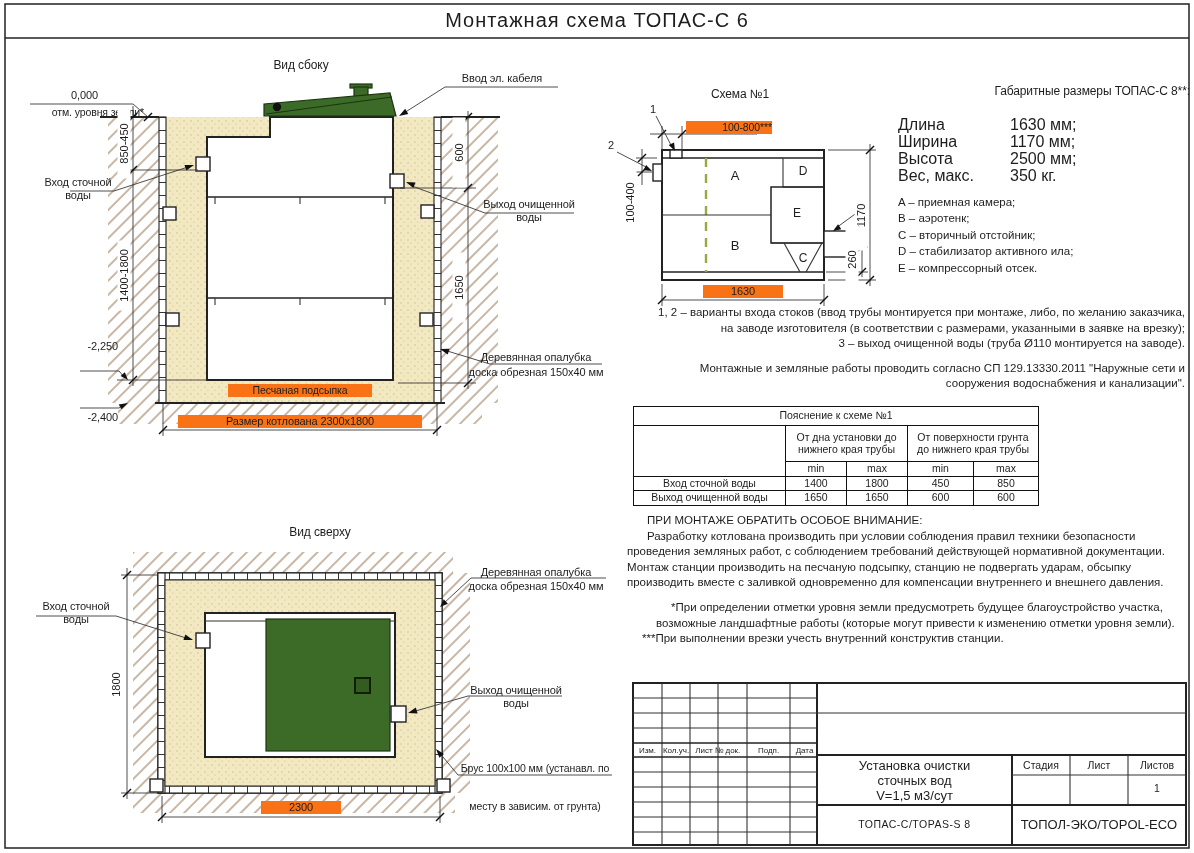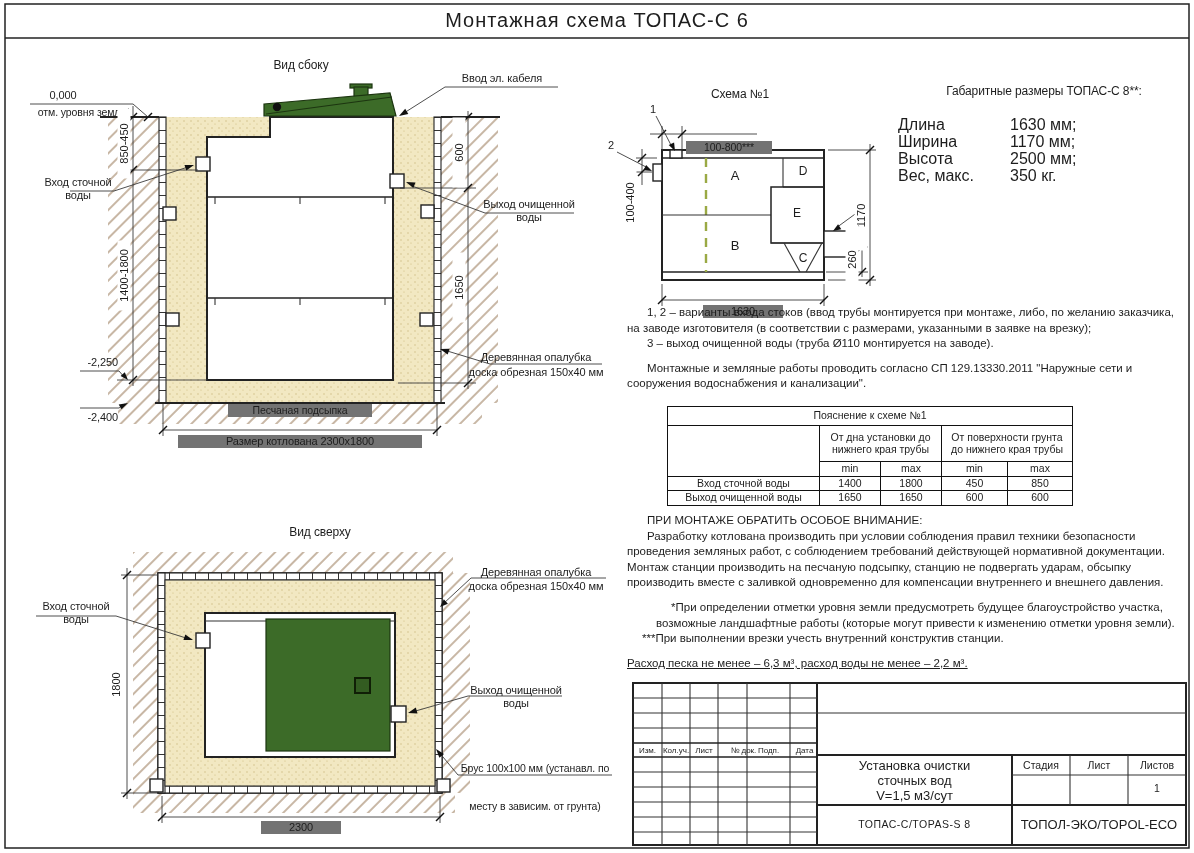--- a/index.html
+++ b/index.html
@@ -1,26 +1,26 @@
 <!DOCTYPE html>
 <html><head>
 <meta charset="utf-8">
 <style>
   html,body{margin:0;padding:0;background:#fff;}
   #page{position:relative;width:1194px;height:853px;background:#fff;
         font-family:"Liberation Sans",sans-serif;color:#1d1d1d;overflow:hidden;}
   #page svg{position:absolute;left:0;top:0;}
   .lbl{position:absolute;font-size:11px;line-height:12.5px;text-align:center;letter-spacing:-0.1px;white-space:nowrap;}
-  .lbl-l{text-align:center;}
+  .lbl-l{text-align:right;}
   .lbl-r{text-align:right;}
   .wrap{white-space:normal;}
   .cap{font-size:12px;}
   .dimv{position:absolute;width:70px;height:13px;font-size:11px;line-height:13px;text-align:center;
         transform:rotate(-90deg);transform-origin:center;background:#fff;white-space:nowrap;}
-  .dimh{background:#737373;margin-top:20px;}
+  .dimh{background:#f97316;}
   .ttl{position:absolute;left:0;top:9px;width:1194px;text-align:center;font-size:20px;letter-spacing:1px;}
   
   .h2{stroke:#222;stroke-width:2;fill:none;}
   .h15{stroke:#222;stroke-width:1.5;fill:none;}
   .h1{stroke:#333;stroke-width:1.1;fill:none;}
   .thin{stroke:#3a3a3a;stroke-width:0.9;fill:none;}
   .tk{stroke:#111;stroke-width:1.5;}
   .arrow{fill:#111;stroke:none;}
   .wsq{fill:#fff;stroke:#222;stroke-width:1.4;}
   .tank{fill:#fff;stroke:#222;stroke-width:2;}
@@ -29,21 +29,21 @@
   .plank{stroke:#222;stroke-width:1.1;}
   
   .spec-row{line-height:17px;font-size:16px;white-space:nowrap;}
   .spec-name{display:inline-block;width:112px;}
   .legend-line{line-height:16.4px;font-size:11.5px;white-space:nowrap;}
   
   .para{font-size:11.5px;line-height:15.6px;text-indent:20px;margin:0;}
   .gap{margin-top:9px;}
   .underl{text-decoration:underline;}
   
-  table.exp{position:absolute;left:667px;top:406px;border-collapse:collapse;table-layout:fixed;
+  table.exp{position:absolute;left:633px;top:406px;border-collapse:collapse;table-layout:fixed;
             font-size:10.5px;line-height:11.5px;}
   table.exp td{border:1.4px solid #111;text-align:center;vertical-align:middle;padding:1px 2px;}
   td.tt{height:16px;}
   td.grp{height:33px;}
   
   .tb{position:absolute;font-size:8px;line-height:12px;text-align:center;white-space:nowrap;overflow:hidden;}
   .tb10{font-size:10.5px;}
   .tb13{font-size:13px;line-height:15px;text-align:center;}
 </style>
 </head>
@@ -282,21 +282,21 @@
 <div class="lbl cap" style="left:246px;top:59px;width:110px;">Вид сбоку</div>
 <div class="lbl lbl-l" style="left:28px;top:89px;width:70px;">0,000</div>
 <div class="lbl lbl-l" style="left:24px;top:106px;width:120px;font-size:10.5px;">отм. уровня земли*</div>
 <div class="lbl" style="left:443px;top:72px;width:118px;">Ввод эл. кабеля</div>
 <div class="lbl wrap" style="left:38px;top:176px;width:80px;">Вход сточной воды</div>
 <div class="lbl wrap" style="left:480px;top:198px;width:98px;">Выход очищенной воды</div>
 <div class="lbl" style="left:465px;top:351px;width:142px;">Деревянная опалубка</div>
 <div class="lbl" style="left:465px;top:366px;width:142px;">доска обрезная 150х40 мм</div>
 <div class="lbl dimh" style="left:228px;top:384px;width:144px;font-size:10.5px;">Песчаная подсыпка</div>
 <div class="lbl dimh" style="left:178px;top:415px;width:244px;">Размер котлована 2300х1800</div>
-<div class="lbl lbl-r" style="left:58px;top:356px;width:60px;">-2,250</div>
+<div class="lbl lbl-r" style="left:58px;top:340px;width:60px;">-2,250</div>
 <div class="lbl lbl-r" style="left:58px;top:411px;width:60px;">-2,400</div>
 <div class="dimv" style="left:89px;top:137px;">850-450</div>
 <div class="dimv" style="left:89px;top:269px;">1400-1800</div>
 <div class="dimv" style="left:424px;top:146px;">600</div>
 <div class="dimv" style="left:424px;top:281px;">1650</div>
 
 <div class="lbl cap" style="left:264px;top:526px;width:112px;">Вид сверху</div>
 <div class="lbl wrap" style="left:34px;top:600px;width:84px;">Вход сточной воды</div>
 <div class="lbl" style="left:462px;top:566px;width:148px;">Деревянная опалубка</div>
 <div class="lbl" style="left:462px;top:580px;width:148px;">доска обрезная 150х40 мм</div>
@@ -321,22 +321,29 @@
 <div class="dimv" style="left:817px;top:253px;">260</div>
 <div class="lbl dimh" style="left:703px;top:285px;width:80px;">1630</div>
 
 <div class="lbl lbl-l" style="left:898px;top:85px;width:292px;font-size:12px;">Габаритные размеры ТОПАС-С 8**:</div>
 <div style="position:absolute;left:898px;top:116px;width:292px;">
   <div class="spec-row"><span class="spec-name">Длина</span><span>1630 мм;</span></div>
   <div class="spec-row"><span class="spec-name">Ширина</span><span>1170 мм;</span></div>
   <div class="spec-row"><span class="spec-name">Высота</span><span>2500 мм;</span></div>
   <div class="spec-row"><span class="spec-name">Вес, макс.</span><span>350 кг.</span></div>
 </div>
-
-<div style="position:absolute;left:627px;top:305px;width:558px;">
+<div style="position:absolute;left:898px;top:194px;width:292px;">
+  <div class="legend-line">A – приемная камера;</div>
+  <div class="legend-line">B – аэротенк;</div>
+  <div class="legend-line">C – вторичный отстойник;</div>
+  <div class="legend-line">D – стабилизатор активного ила;</div>
+  <div class="legend-line">E – компрессорный отсек.</div>
+</div>
+
+<div style="position:absolute;left:627px;top:305px;width:558px;text-align:right;">
   <p class="para">1, 2 – варианты входа стоков (ввод трубы монтируется при монтаже, либо, по желанию заказчика, на заводе изготовителя (в соответствии с размерами, указанными в заявке на врезку);</p>
   <p class="para">3 – выход очищенной воды (труба Ø110 монтируется на заводе).</p>
   <p class="para gap">Монтажные и земляные работы проводить согласно СП 129.13330.2011 "Наружные сети и сооружения водоснабжения и канализации".</p>
 </div>
 
 <table class="exp">
   <colgroup>
         <col style="width:152px">
         <col style="width:61px">
         <col style="width:61px">
@@ -373,27 +380,26 @@
     <td>600</td>
   </tr>
 </tbody>
     </table>
 
 <div style="position:absolute;left:627px;top:513px;width:560px;">
   <p class="para">ПРИ МОНТАЖЕ ОБРАТИТЬ ОСОБОЕ ВНИМАНИЕ:</p>
   <p class="para">Разработку котлована производить при условии соблюдения правил техники безопасности проведения земляных работ, с соблюдением требований действующей нормативной документации. Монтаж станции производить на песчаную подсыпку, станцию не подвергать ударам, обсыпку производить вместе с заливкой одновременно для компенсации внутреннего и внешнего давления.</p>
   <p class="para gap" style="text-indent:15px;margin-left:29px;">*При определении отметки уровня земли предусмотреть будущее благоустройство участка, возможные ландшафтные работы (которые могут привести к изменению отметки уровня земли).</p>
   <p class="para" style="text-indent:15px;">***При выполнении врезки учесть внутренний конструктив станции.</p>
-  <p class="para gap underl" style="text-indent:0;">Расход песка не менее – 6,3 м³, расход воды не менее – 2,2 м³.</p>
 </div>
 
 <div class="tb" style="left:633px;top:745px;width:29px;">Изм.</div>
 <div class="tb" style="left:662px;top:745px;width:28px;">Кол.уч.</div>
 <div class="tb" style="left:690px;top:745px;width:28px;">Лист</div>
-<div class="tb" style="left:718px;top:745px;width:29px;padding-left:11px;">№ док.</div>
+<div class="tb" style="left:702px;top:745px;width:29px;padding-left:11px;">№ док.</div>
 <div class="tb" style="left:747px;top:745px;width:43px;">Подп.</div>
 <div class="tb" style="left:790px;top:745px;width:29px;">Дата</div>
 <div class="tb tb13" style="left:817px;top:758px;width:195px;">Установка очистки</div>
 <div class="tb tb13" style="left:817px;top:773px;width:195px;">сточных вод</div>
 <div class="tb tb13" style="left:817px;top:788px;width:195px;">V=1,5 м3/сут</div>
 <div class="tb tb10" style="left:817px;top:818px;width:195px;letter-spacing:0.5px;">ТОПАС-С/TOPAS-S 8</div>
 <div class="tb tb10" style="left:1012px;top:759px;width:58px;">Стадия</div>
 <div class="tb tb10" style="left:1070px;top:759px;width:58px;">Лист</div>
 <div class="tb tb10" style="left:1128px;top:759px;width:58px;">Листов</div>
 <div class="tb tb10" style="left:1128px;top:782px;width:58px;">1</div>

